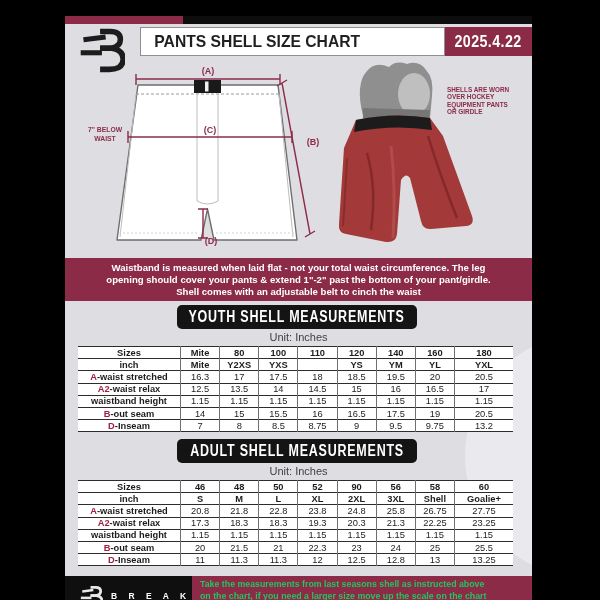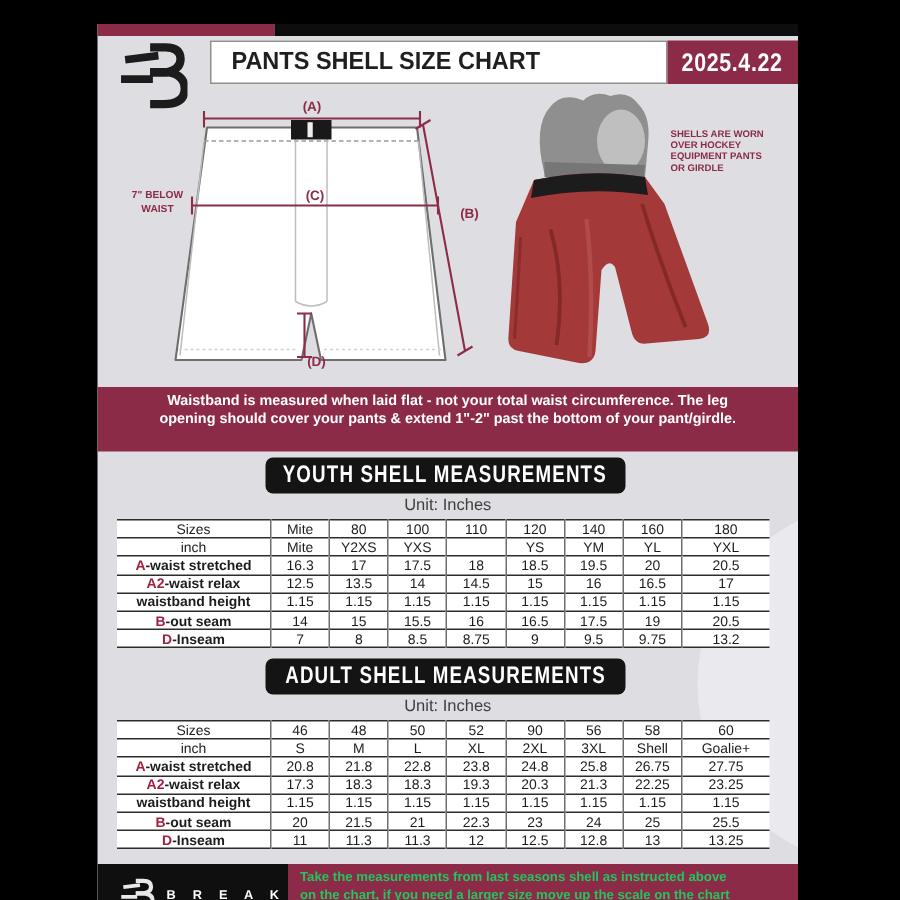--- a/index.html
+++ b/index.html
@@ -26,21 +26,21 @@
   #unit1{top:315px}
   #unit2{top:449px}
   table.meas{position:absolute;left:13px;width:435px;border-collapse:collapse;table-layout:fixed;background:#fff}
   #youthTable{top:330px}
   #adultTable{top:464px}
   .meas td{height:11.2px;font-size:9.3px;text-align:center;color:#1c1c1c;border-left:1px solid #6f6f6f;padding:0;white-space:nowrap;overflow:hidden}
   .meas td.lbl{border-left:none;width:102px;font-weight:700}
   .meas td:last-child{width:58px}
   .meas tr{border-top:1.6px solid #2c2c2c}
   .meas tr:last-child{border-bottom:1.6px solid #2c2c2c}
-  .meas tr.hdr td{font-weight:400}
+  .meas tr.hdr td{font-weight:700}
   .pfx{color:#a02040}
   .footerbar{position:absolute;left:0;top:560px;width:467px;height:40px;background:#0f0f0f}
   .flogo{position:absolute;left:14px;top:568px}
   .brand{position:absolute;left:46px;top:560px;height:40px;display:flex;align-items:center;color:#fff;font-size:8.5px;font-weight:700;letter-spacing:4.5px;white-space:nowrap}
   .footerbox{position:absolute;left:127px;top:560px;width:340px;height:40px;background:#8b2b47;color:#22c55e;padding:3px 0 0 8px;box-sizing:border-box}
   .footerbox div{font-size:8.8px;font-weight:700;line-height:11.6px;white-space:nowrap}
   svg text{font-family:"Liberation Sans",sans-serif;font-weight:700}
 </style>
 </head>
 <body>
@@ -103,20 +103,21 @@
   <div class="sidenote">
       <div>SHELLS ARE WORN</div>
       <div>OVER HOCKEY</div>
       <div>EQUIPMENT PANTS</div>
       <div>OR GIRDLE</div>
     </div>
 
   <div class="infobanner">
       <div>Waistband is measured when laid flat - not your total waist circumference. The leg</div>
       <div>opening should cover your pants &amp; extend 1"-2" past the bottom of your pant/girdle.</div>
+      <div>Shell comes with an adjustable belt to cinch the waist</div>
     </div>
 
   <div class="secbanner" id="youthBanner">
     <span>YOUTH SHELL MEASUREMENTS</span>
   </div>
   <div class="unit" id="unit1">Unit: Inches</div>
   <table class="meas" id="youthTable">
     <tbody>
         <tr class="hdr">
           <td class="lbl">Sizes</td>

